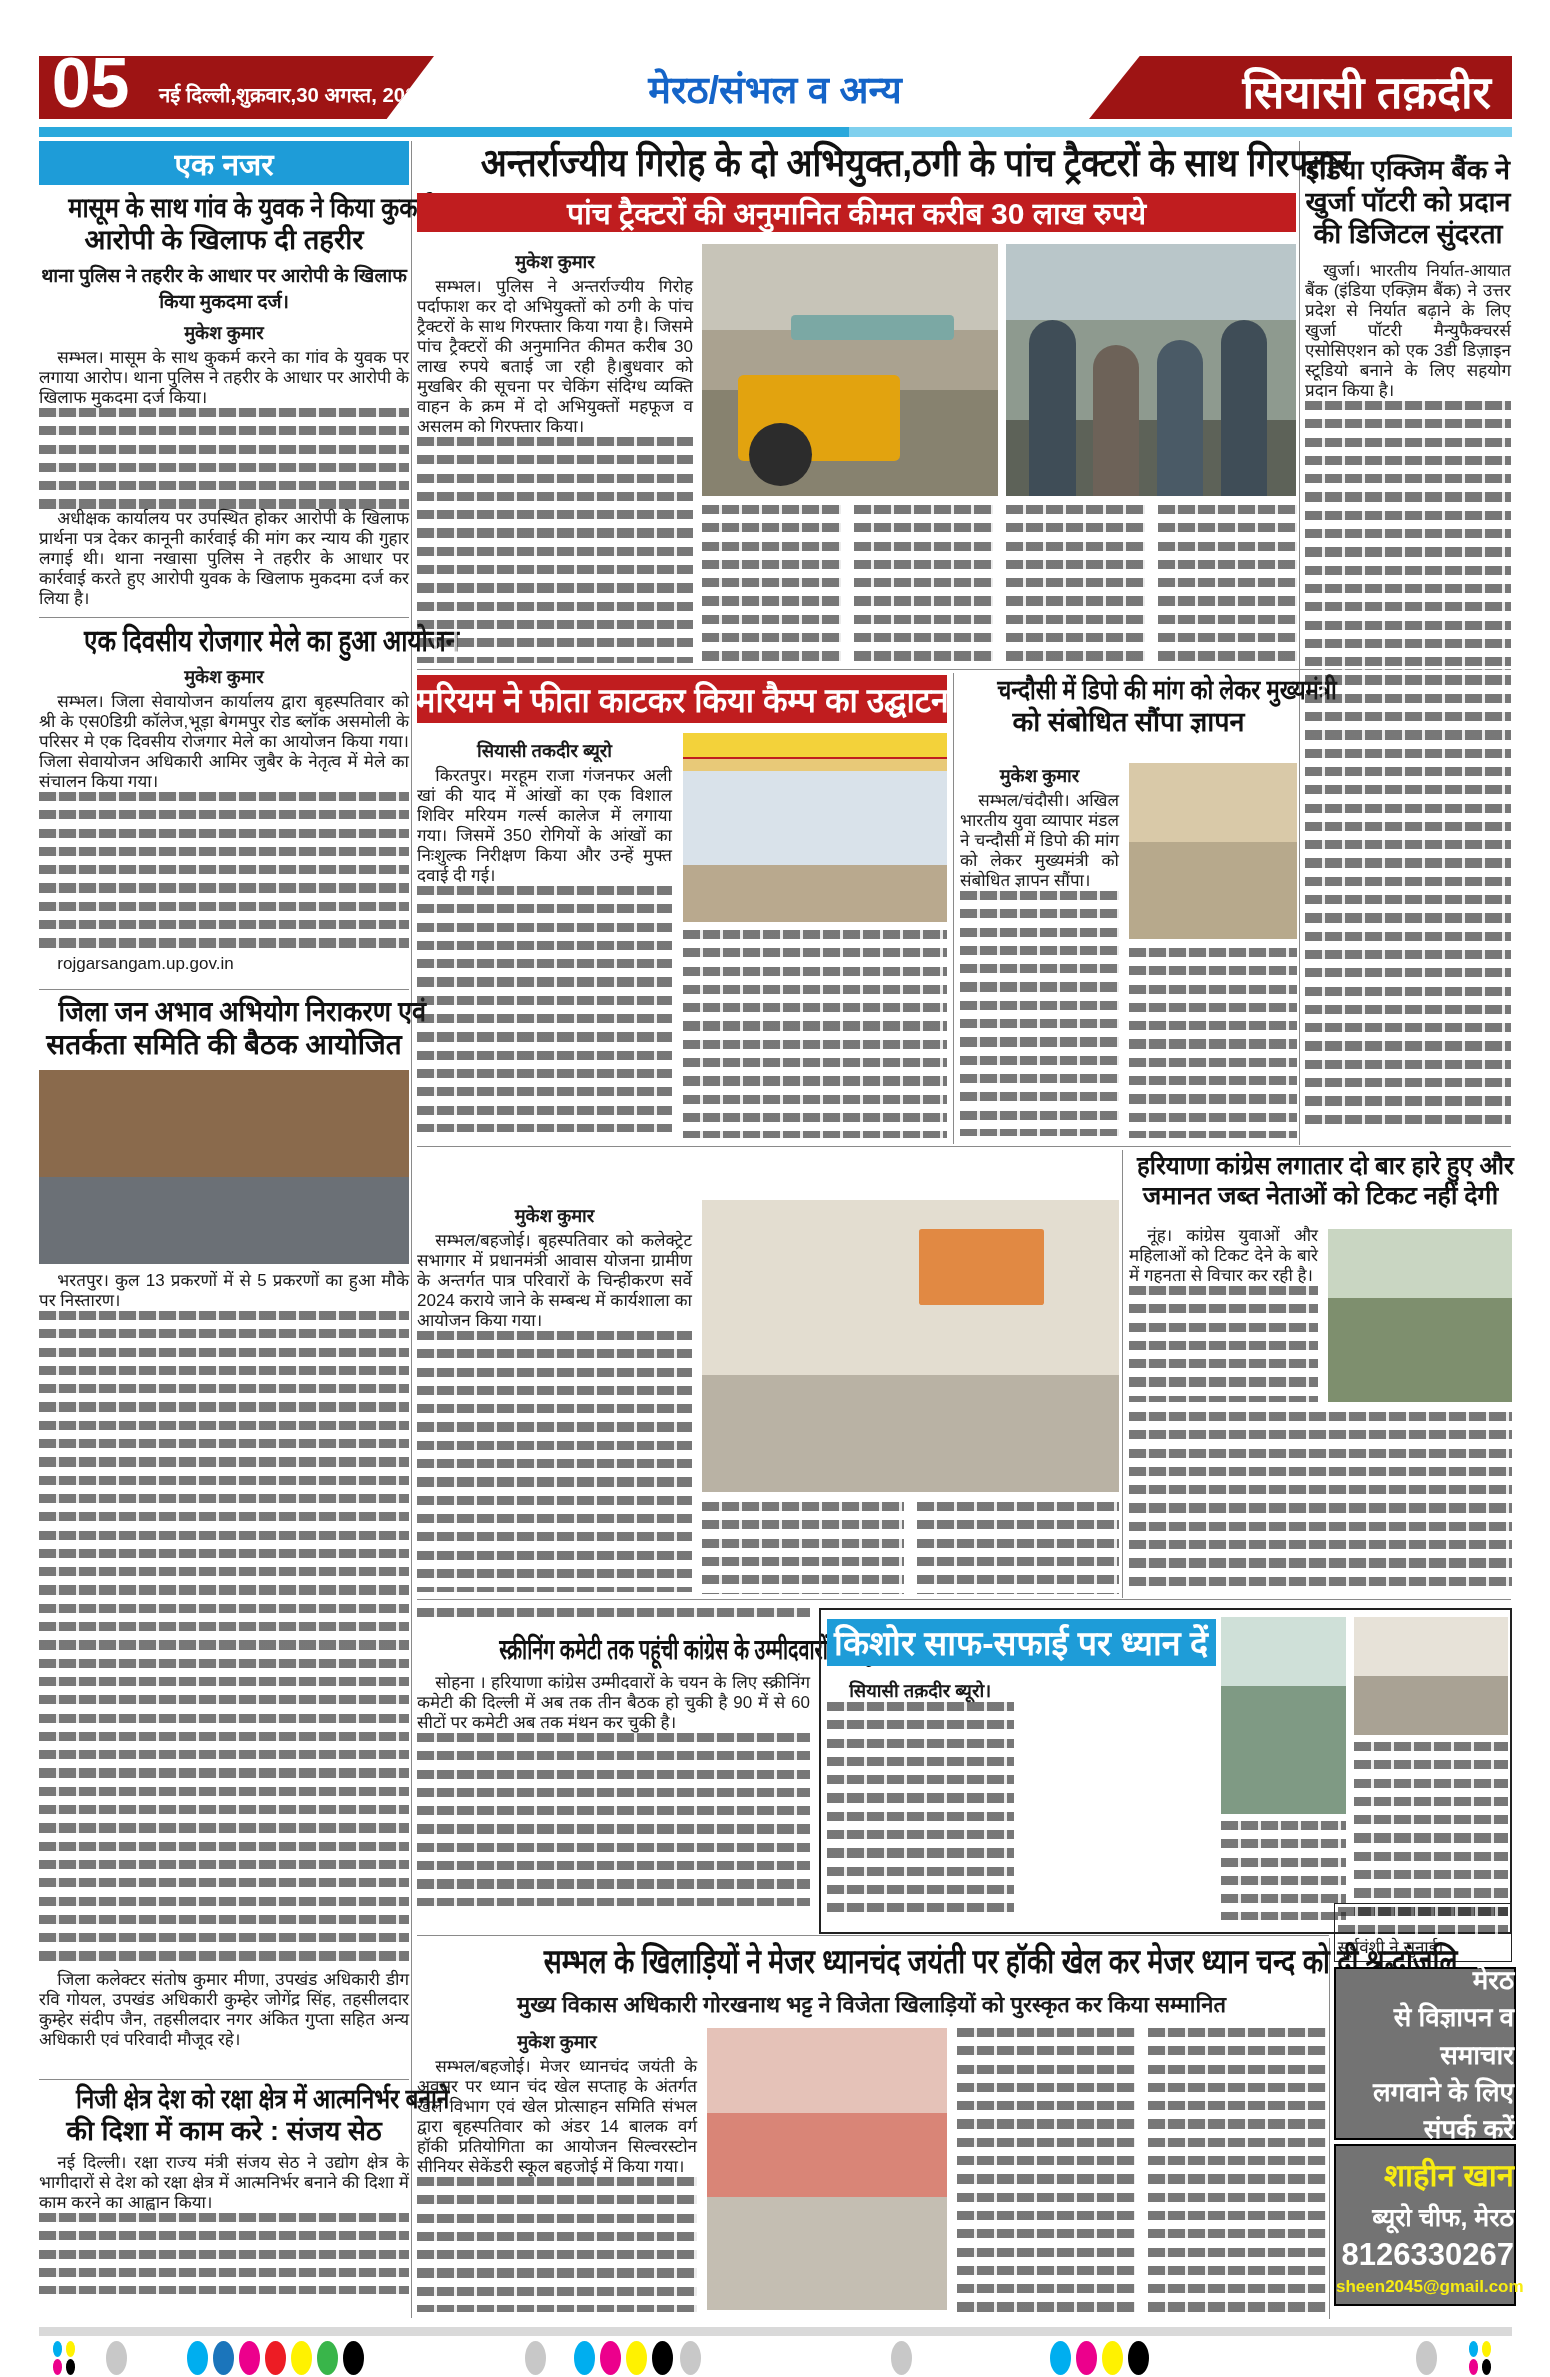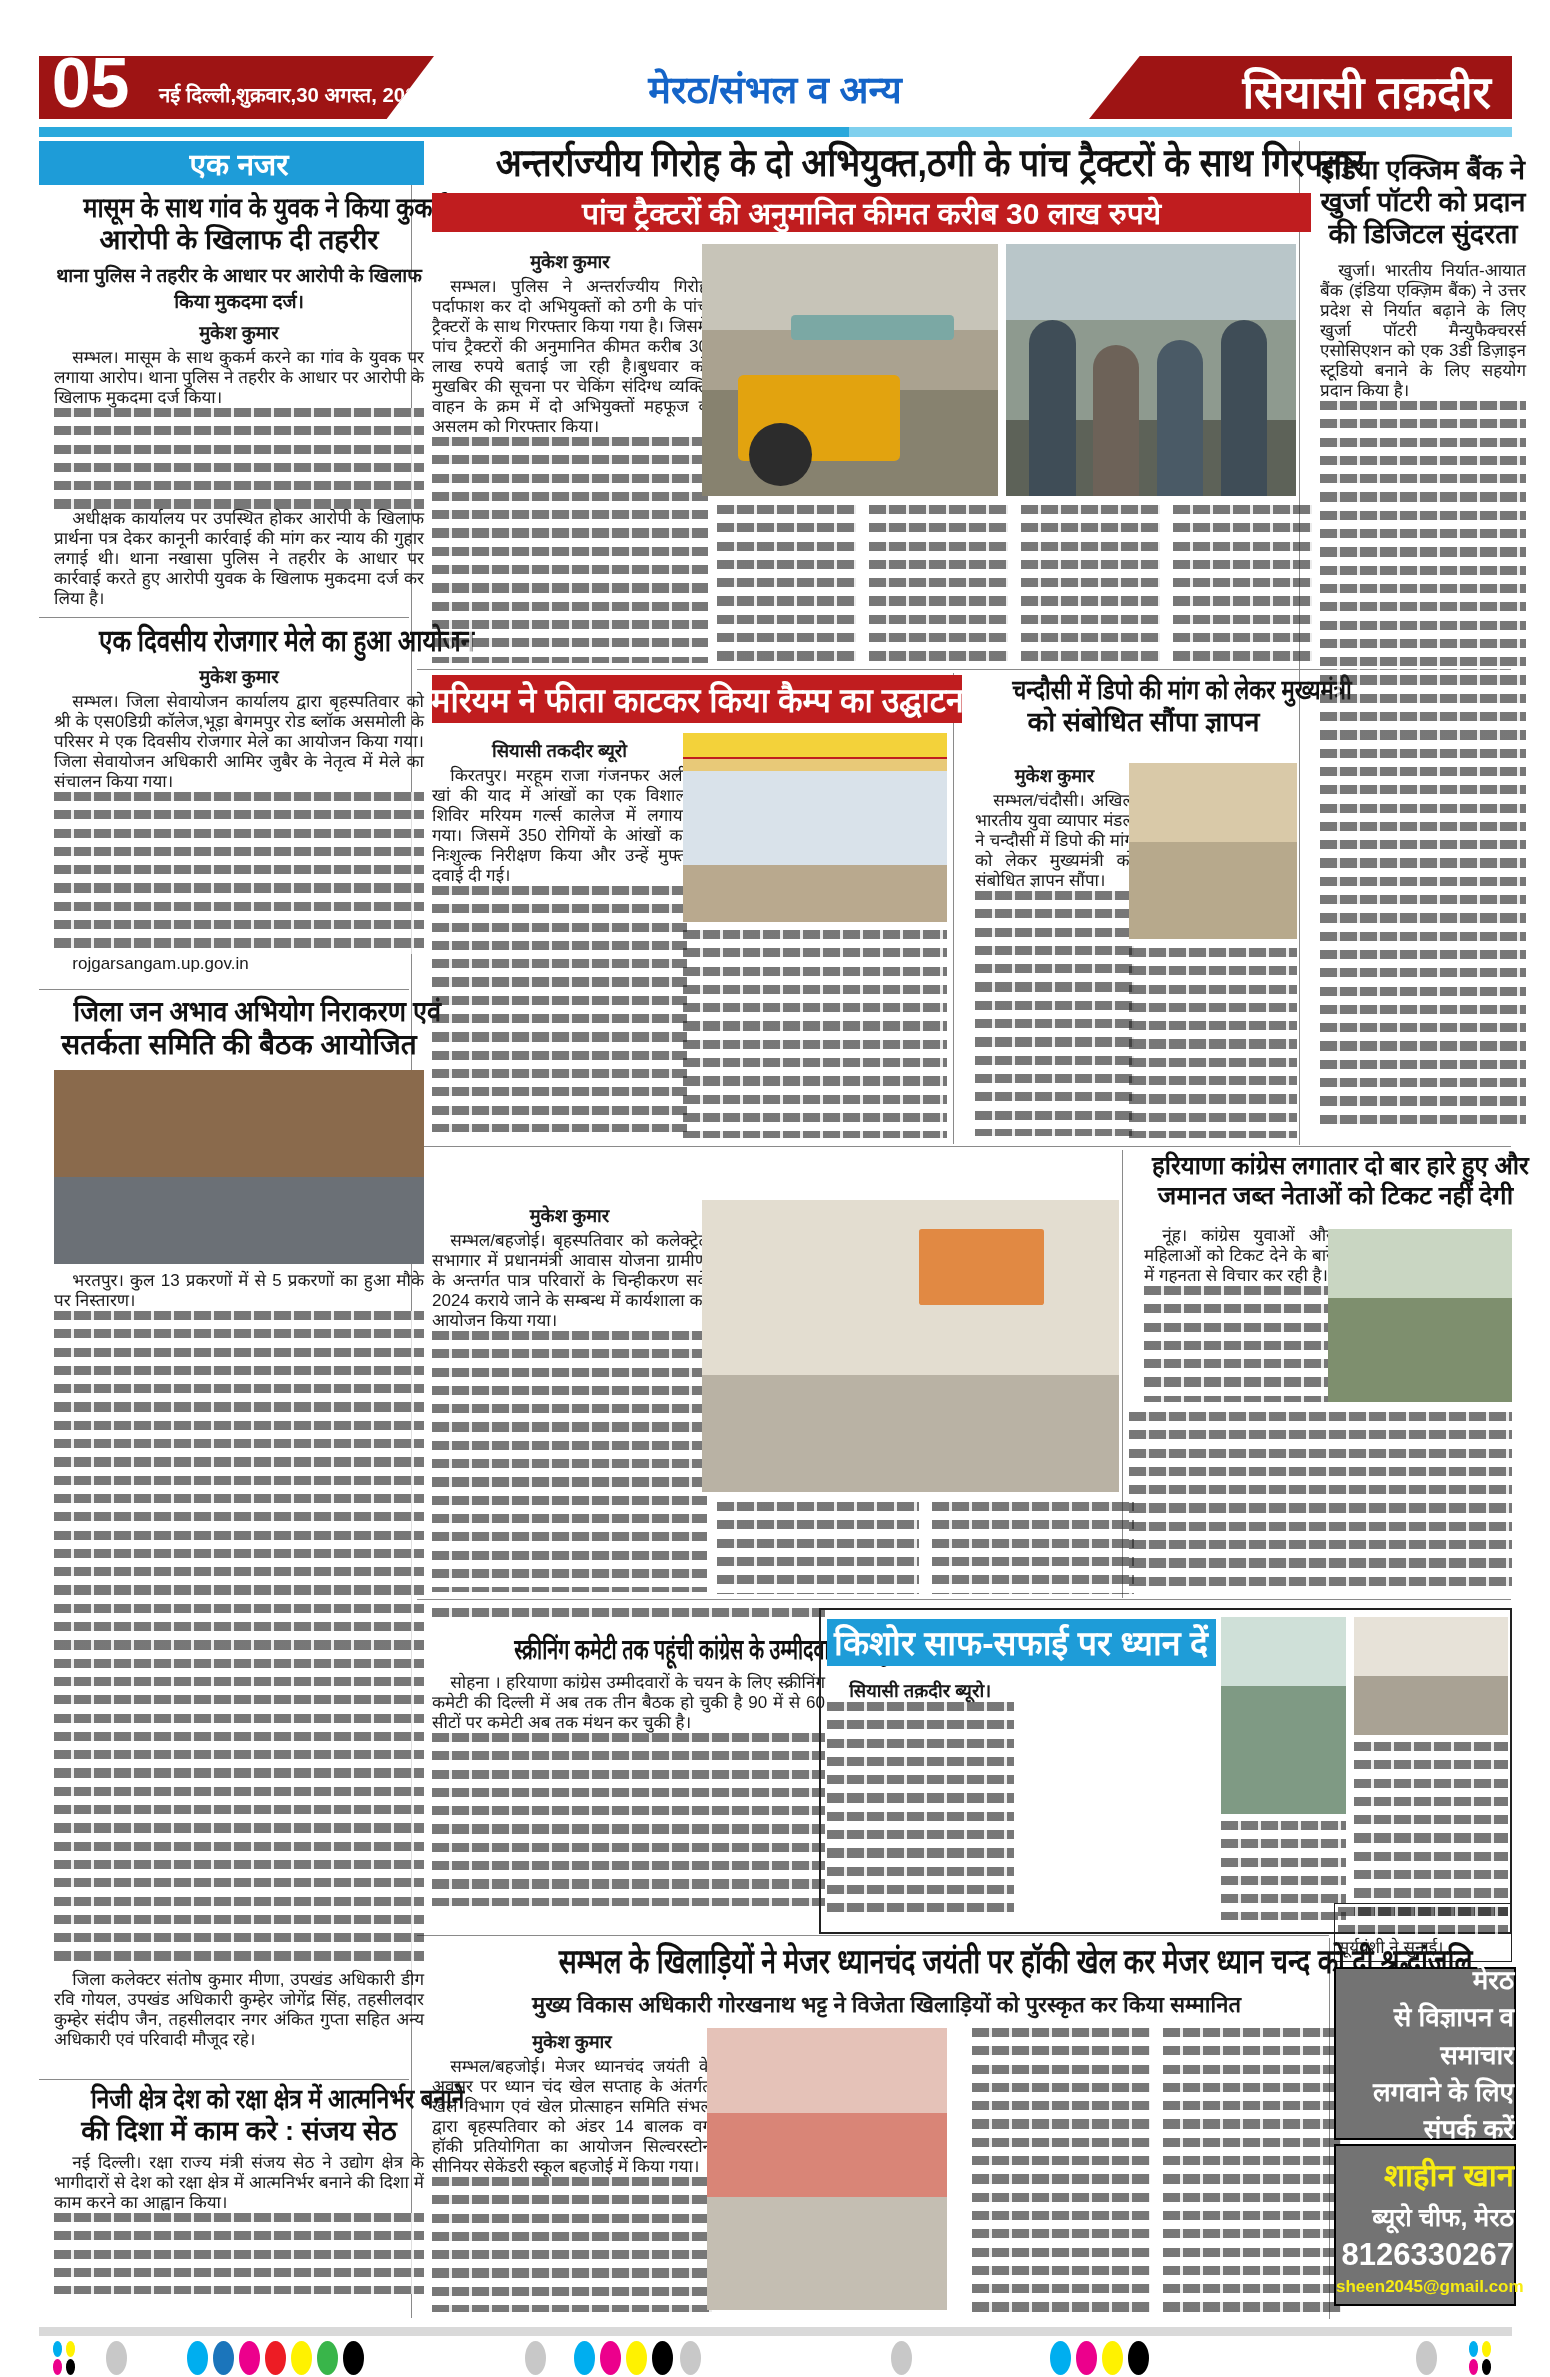--- a/index.html
+++ b/index.html
@@ -10,21 +10,21 @@
   .hdr-left{left:39px;width:395px;clip-path:polygon(0 0,100% 0,88% 100%,0 100%);}
   .hdr-right{left:1089px;width:423px;clip-path:polygon(12% 0,100% 0,100% 100%,0 100%);}
   .pgnum{position:absolute;left:12.7px;top:-8.5px;font-size:70px;font-weight:bold;line-height:1;}
   .pgdate{position:absolute;left:120px;top:24px;font-size:20.4px;font-weight:bold;}
   .masthead{position:absolute;right:21px;top:4.2px;font-size:45px;font-weight:bold;}
   .section-title{position:absolute;left:493px;top:62px;width:564px;text-align:center;
         font-size:38px;font-weight:bold;color:#1464c8;}
   .cyanbar{position:absolute;left:39px;top:127px;width:1473px;height:10px;
         background:linear-gradient(90deg,#29a8dc 0 55%,#7fd0ee 55% 100%);}
   
-  .art{position:absolute;padding-left:15px;}
+  .art{position:absolute;}
   .hl{font-weight:bold;color:#111;text-align:center;line-height:1.18;}
   .fit{display:inline-block;white-space:nowrap;transform-origin:50% 50%;}
   .sub{font-weight:bold;text-align:center;}
   .byline{font-weight:bold;text-align:center;font-size:18.3px;margin:4.2px 0;}
   .body-t{font-size:17px;line-height:20px;text-align:justify;}
   .body-t p{margin:0;text-indent:18.3px;}
   .fill{flex:1 1 auto;min-height:14px;opacity:.85;
     background-image:
       repeating-linear-gradient(to right, rgba(255,255,255,0) 0 17px, rgba(255,255,255,.85) 17px 20px),
       repeating-linear-gradient(to bottom, rgba(35,35,35,.72) 0 9.2px, rgba(0,0,0,0) 9.2px 18.3px);}

